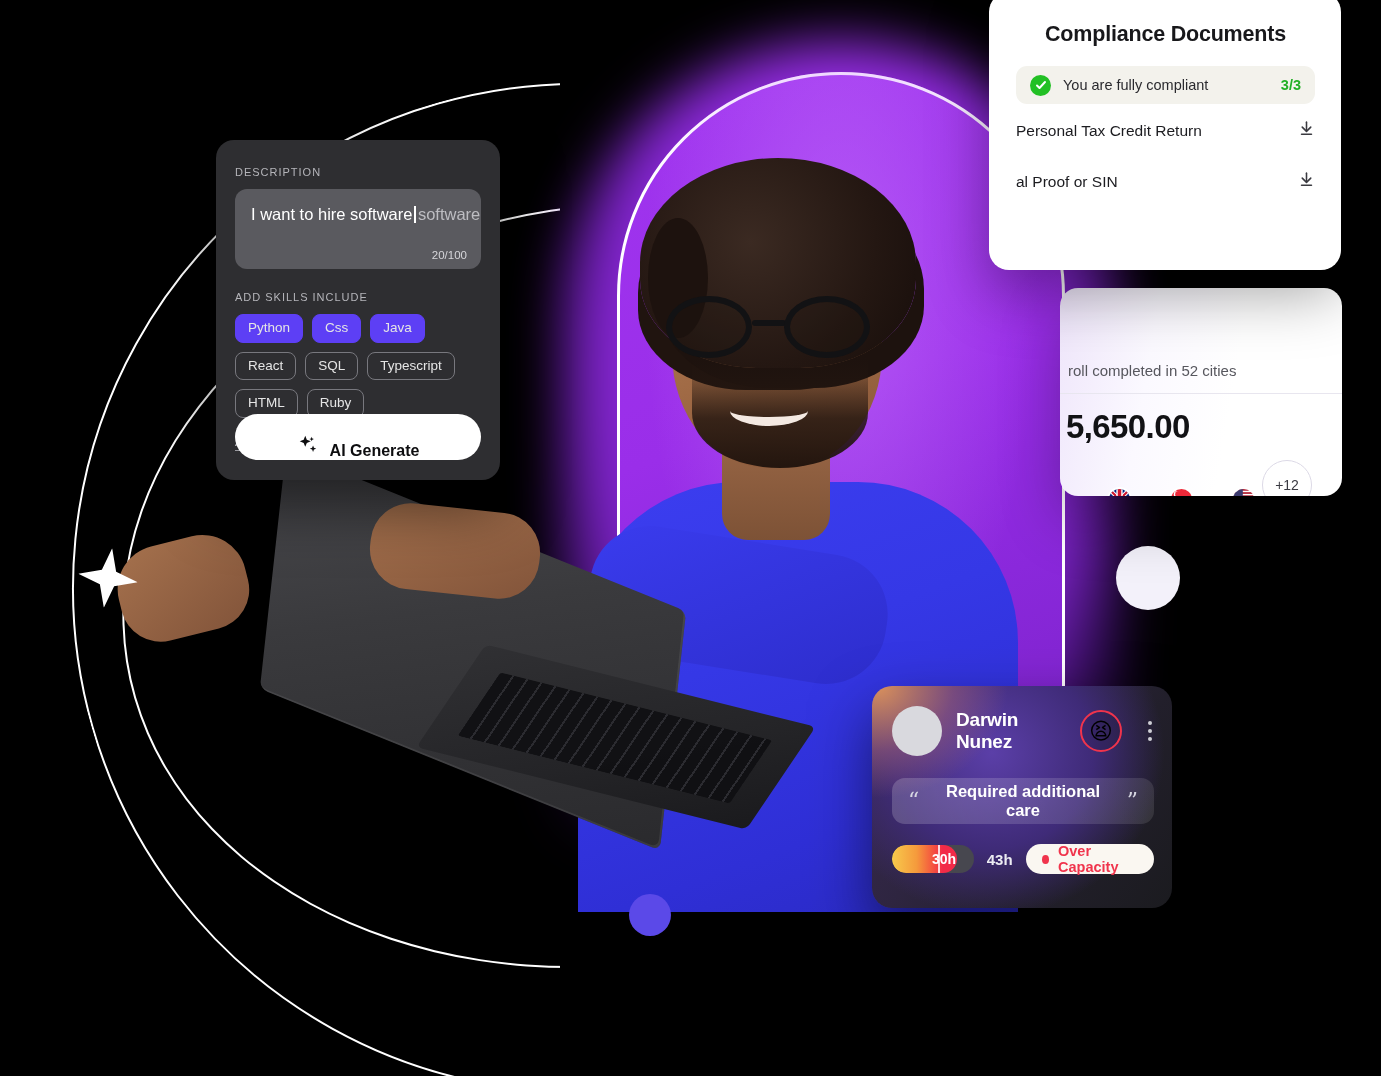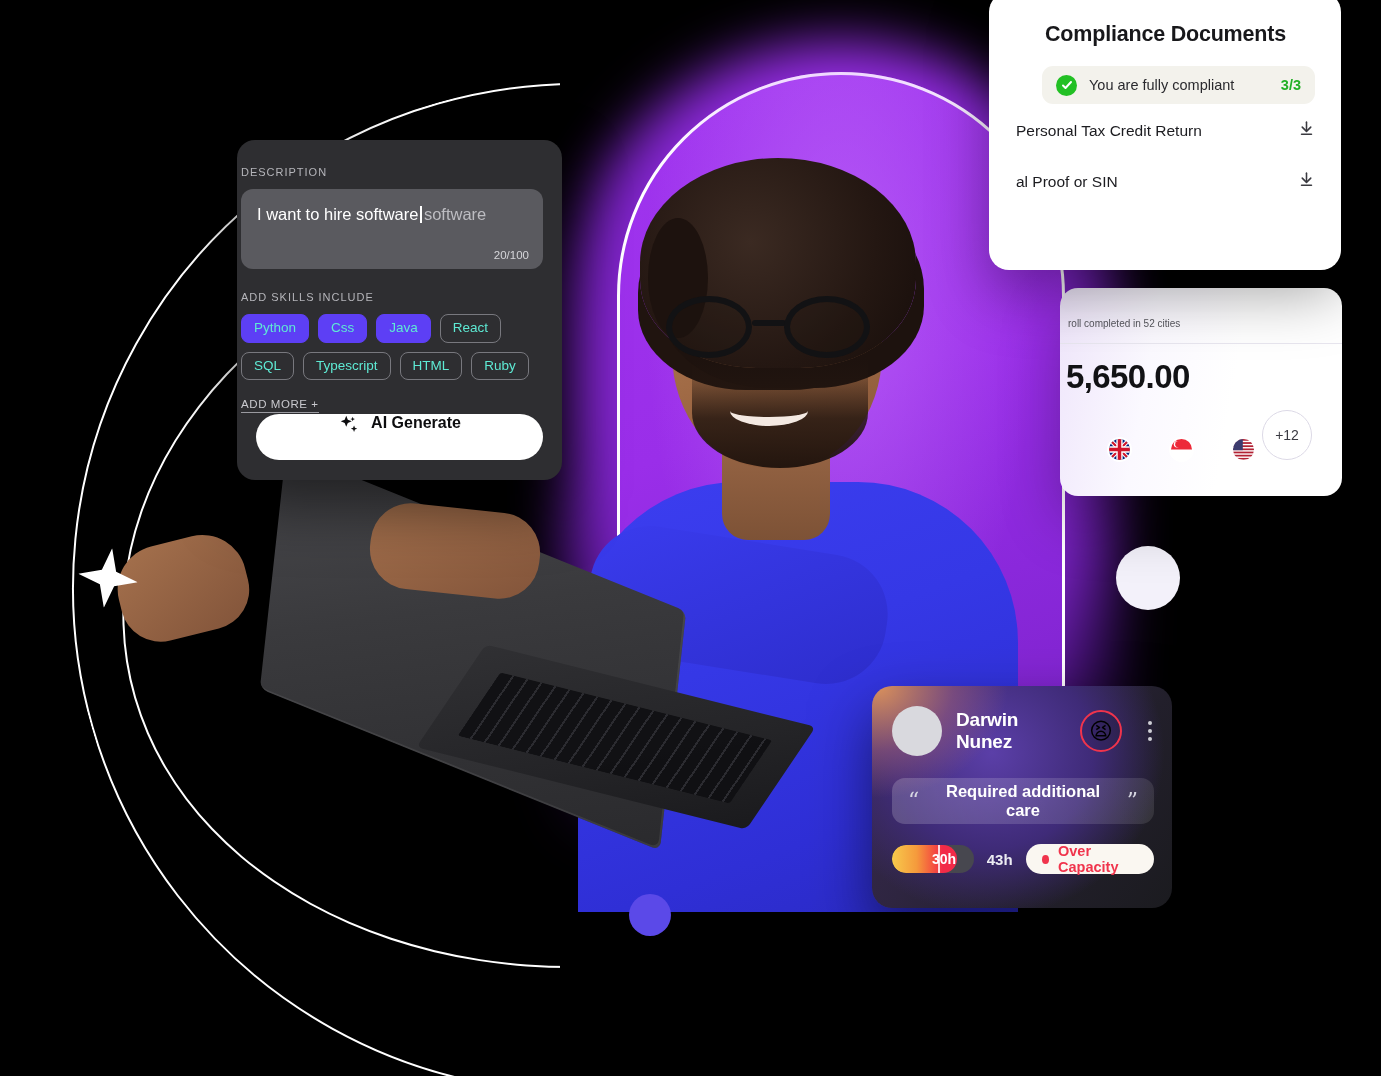--- a/index.html
+++ b/index.html
@@ -124,79 +124,79 @@
     position:absolute; left:629px; top:894px; width:42px; height:42px; border-radius:50%;
     background:#5b49e8; z-index:14;
   }
   .dot-white{
     position:absolute; left:1116px; top:546px; width:64px; height:64px; border-radius:50%;
     background:#f3f1fa; z-index:14;
   }
 
   
   .desc-card{
-    position:absolute; left:237px; top:140px; width:325px; height:340px; z-index:20;
-    background:#2e2e31; border-radius:18px; padding:26px 19px 0 4px;
+    position:absolute; left:216px; top:140px; width:284px; height:340px; z-index:20;
+    background:#2e2e31; border-radius:18px; padding:26px 19px 0 19px;
     box-shadow:0 26px 60px rgba(0,0,0,.55);
   }
   .lbl{ font-size:11px; letter-spacing:.09em; color:#b5b5ba; text-transform:uppercase; }
   .textarea{
     margin-top:11px; background:#5a5a5f; border-radius:12px; height:80px;
     padding:16px 16px 8px 16px; position:relative;
   }
   .ta-line{ font-size:16.5px; color:#fff; white-space:nowrap; }
   .caret{ display:inline-block; width:1.5px; height:17px; background:#fff; vertical-align:-3px; margin:0 2px; }
   .ghost{ color:#bdbdc2; }
   .counter{ position:absolute; right:14px; bottom:8px; font-size:11.5px; color:#d6d6da; }
   .lbl2{ margin-top:22px; }
   .chips{ display:flex; flex-wrap:wrap; gap:9px; margin-top:11px; }
   .chip{
-    font-size:13.5px; color:#5eead4; padding:5px 12px 6px; border-radius:8px;
+    font-size:13.5px; color:#e5e5e5; padding:5px 12px 6px; border-radius:8px;
     border:1px solid #78787e; background:transparent; line-height:1.15;
   }
   .chip.on{ background:#5d3ff5; border-color:#5d3ff5; }
   .addmore{
     display:inline-block; margin-top:18px; font-size:11.5px; letter-spacing:.05em;
     color:#c9c9ce; border-bottom:1px solid #9a9aa0; padding-bottom:2px; text-transform:uppercase;
   }
   .ai-btn{
     position:absolute; left:19px; right:19px; bottom:20px; height:46px; background:#fff;
-    border-radius:23px; display:flex; align-items:flex-start; justify-content:center; gap:11px;
+    border-radius:23px; display:flex; align-items:flex-end; justify-content:center; gap:11px;
     color:#0d0d0f; font-size:16px; font-weight:700; cursor:pointer;
   }
 
   
   .comp-card{
     position:absolute; left:989px; top:-8px; width:352px; height:278px; z-index:22;
     background:#ffffff; border-radius:20px; padding:30px 26px 0 27px;
     box-shadow:0 24px 60px rgba(0,0,0,.35);
   }
   .comp-title{ font-size:21.5px; font-weight:700; color:#18181b; letter-spacing:-.2px;text-align:center; }
   .comp-banner{
     margin-top:19px; background:#f3f2ec; border-radius:11px; height:38px;
-    display:flex; align-items:center; padding:0 14px; gap:12px;margin-left:26px;
+    display:flex; align-items:center; padding:0 14px; gap:12px;
   }
   .check{ width:21px; height:21px; border-radius:50%; background:#22c024; display:flex; align-items:center; justify-content:center; flex:none;}
   .check svg{ display:block; }
   .comp-banner-txt{ font-size:14.5px; color:#2a2a2e; flex:1; }
   .comp-count{ font-size:14.5px; font-weight:700; color:#22b026; }
   .doc-row{
     display:flex; align-items:center; justify-content:space-between; height:49px; margin-top:2px;
   }
   .doc-name{ font-size:15.5px; color:#1c1c20; }
   .dl{ color:#3a3a40; }
 
   
   .pay-card{
     position:absolute; left:1060px; top:288px; width:282px; height:208px; z-index:21;
     background:linear-gradient(100deg,#efe6fb 0%,#fbf9ff 32%,#ffffff 60%,#ffffff 100%);
     border-radius:18px; padding:30px 0 0 0; overflow:hidden;
     box-shadow:0 24px 60px rgba(0,0,0,.3);
   }
-  .pay-sub{ font-size:10px; color:#57575e; padding:0 16px 14px 8px; border-bottom:1px solid #e8e6ef; }
+  .pay-sub{ font-size:15px; color:#57575e; padding:0 16px 14px 8px; border-bottom:1px solid #e8e6ef;margin-top:44px; }
   .pay-amt{ font-size:33px; font-weight:700; color:#121215; letter-spacing:-.6px; padding:14px 0 0 6px; }
   .avatars{ display:flex; align-items:flex-end; padding:14px 0 0 16px; gap:12px; }
   .av{ position:relative; width:50px; height:50px; border-radius:50%; overflow:visible; flex:none; }
   .av-img{ width:50px; height:50px; border-radius:50%; overflow:hidden; }
   .flag{ position:absolute; right:-6px; bottom:-2px; width:25px; height:25px; border-radius:50%; overflow:hidden; border:2px solid #fff; }
   .more{
     width:50px; height:50px; border-radius:50%; border:1px solid #dcd9e6; display:flex;
     align-items:center; justify-content:center; font-size:14px; color:#3a3a42; flex:none; background:#fff;
   }
 

